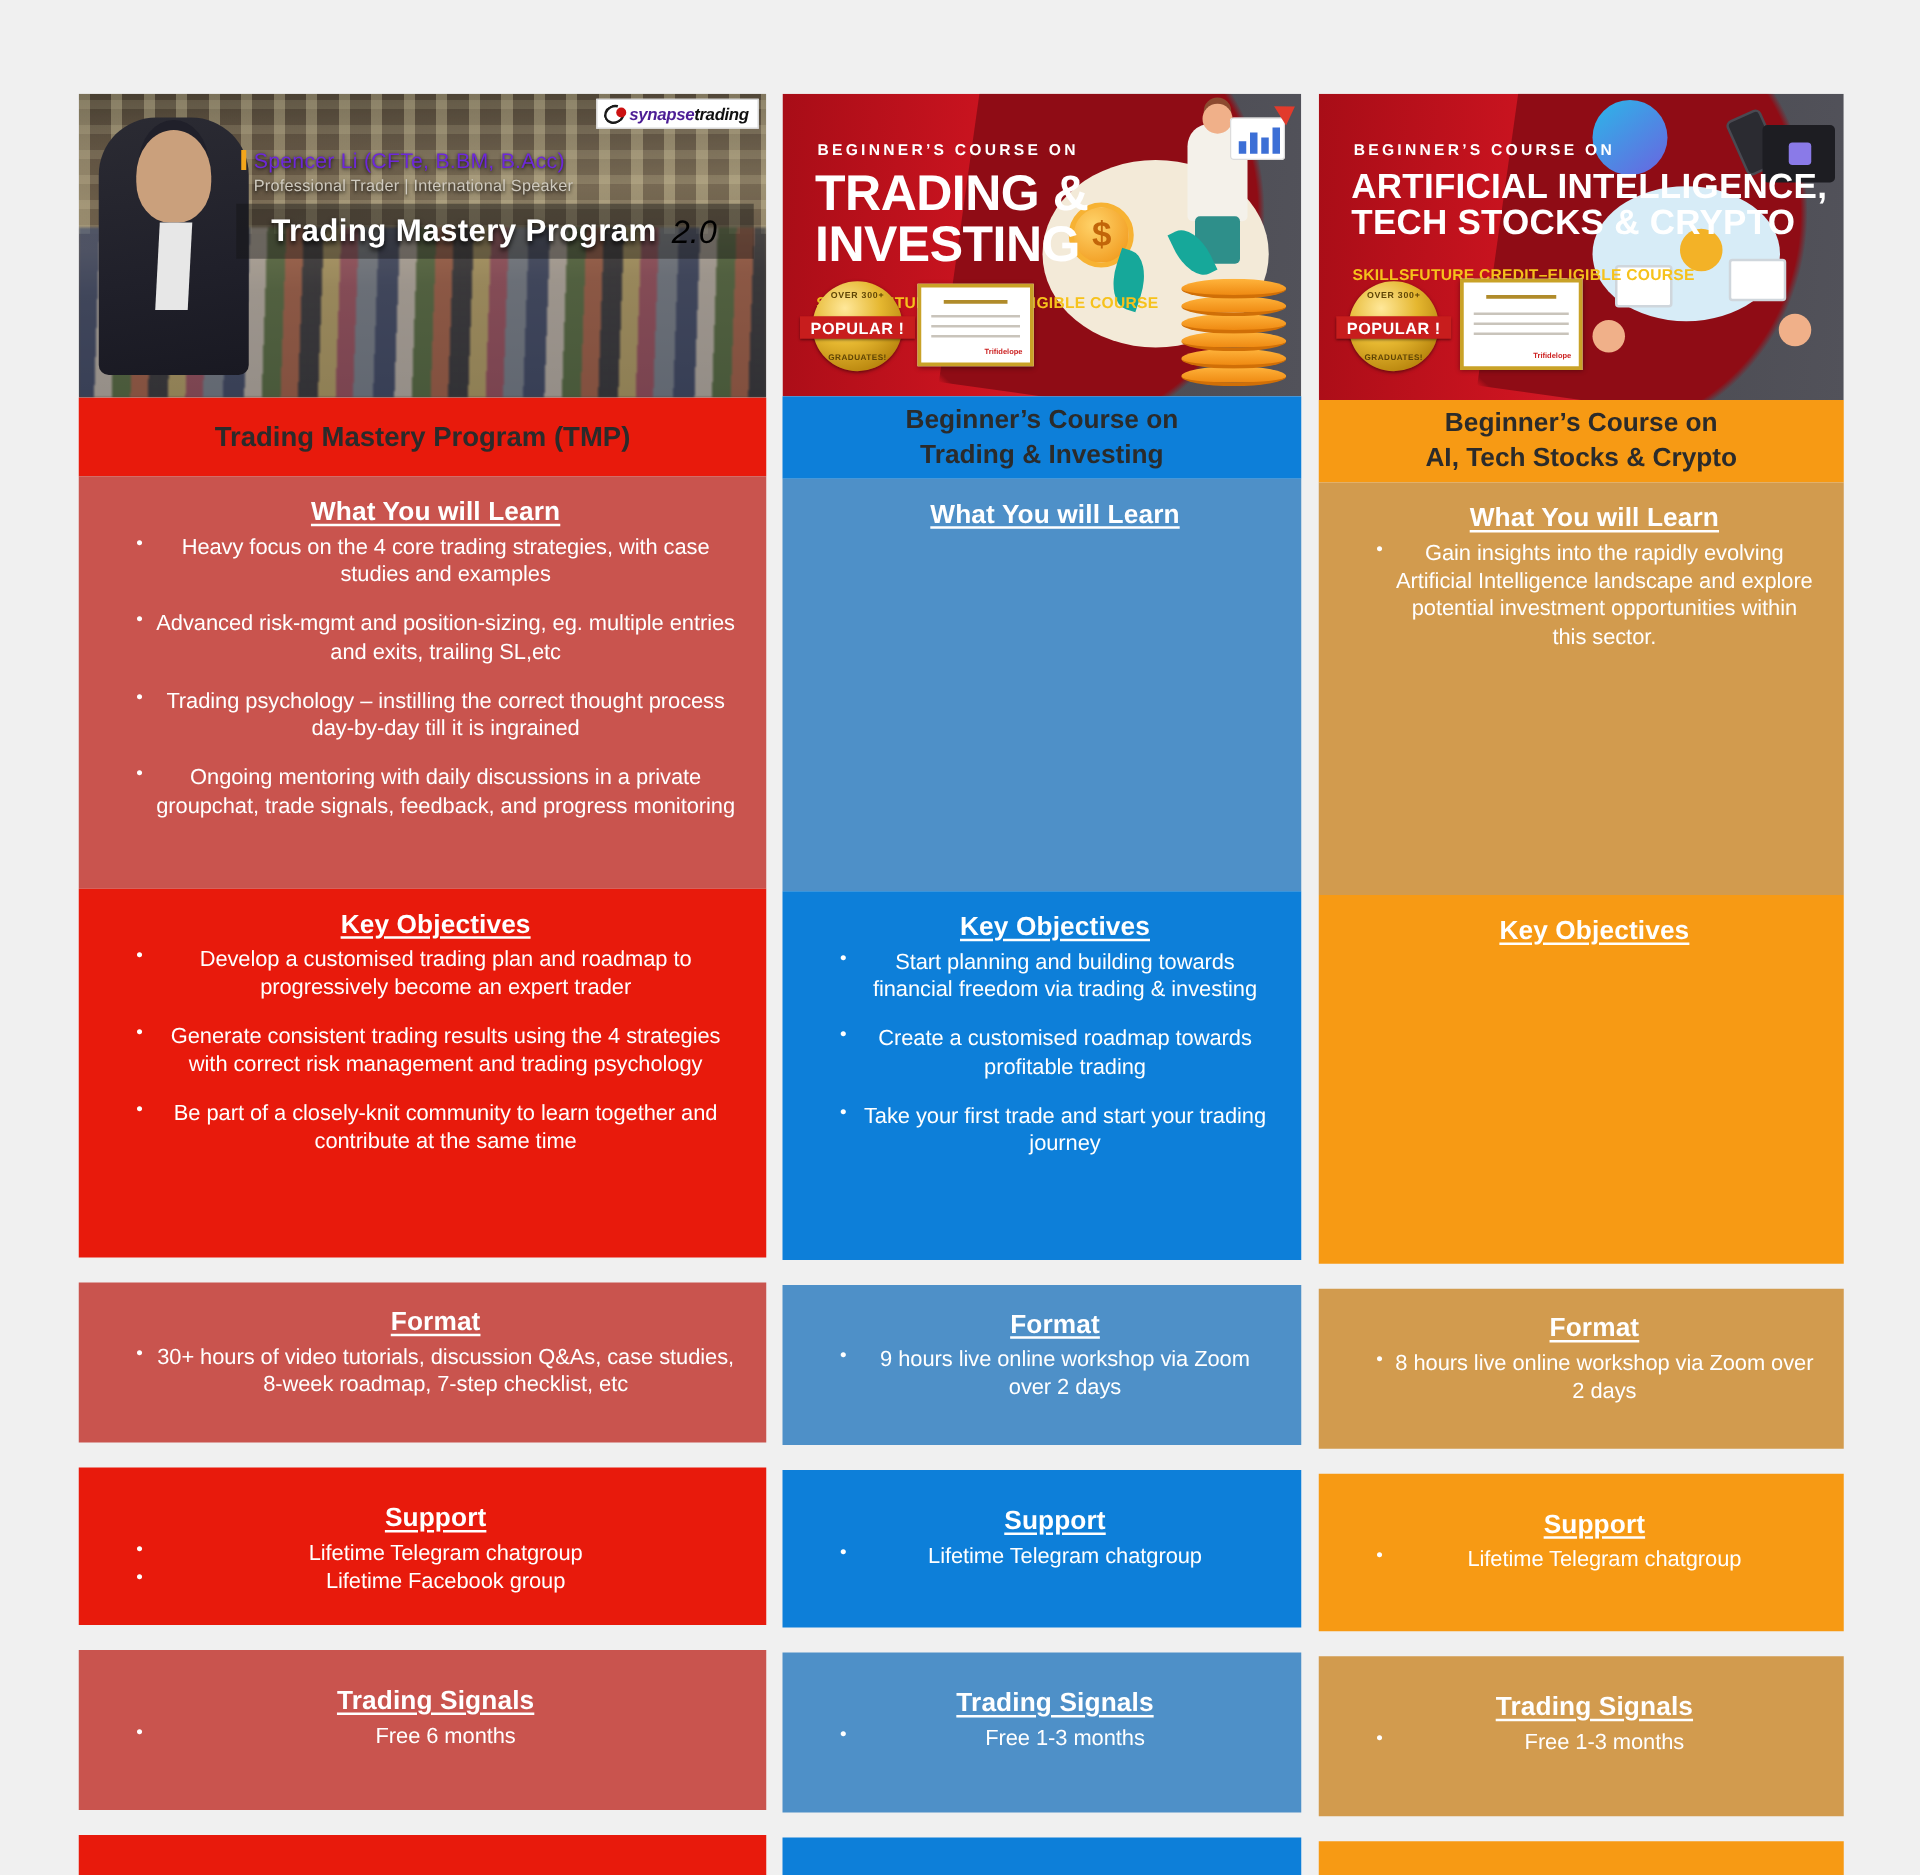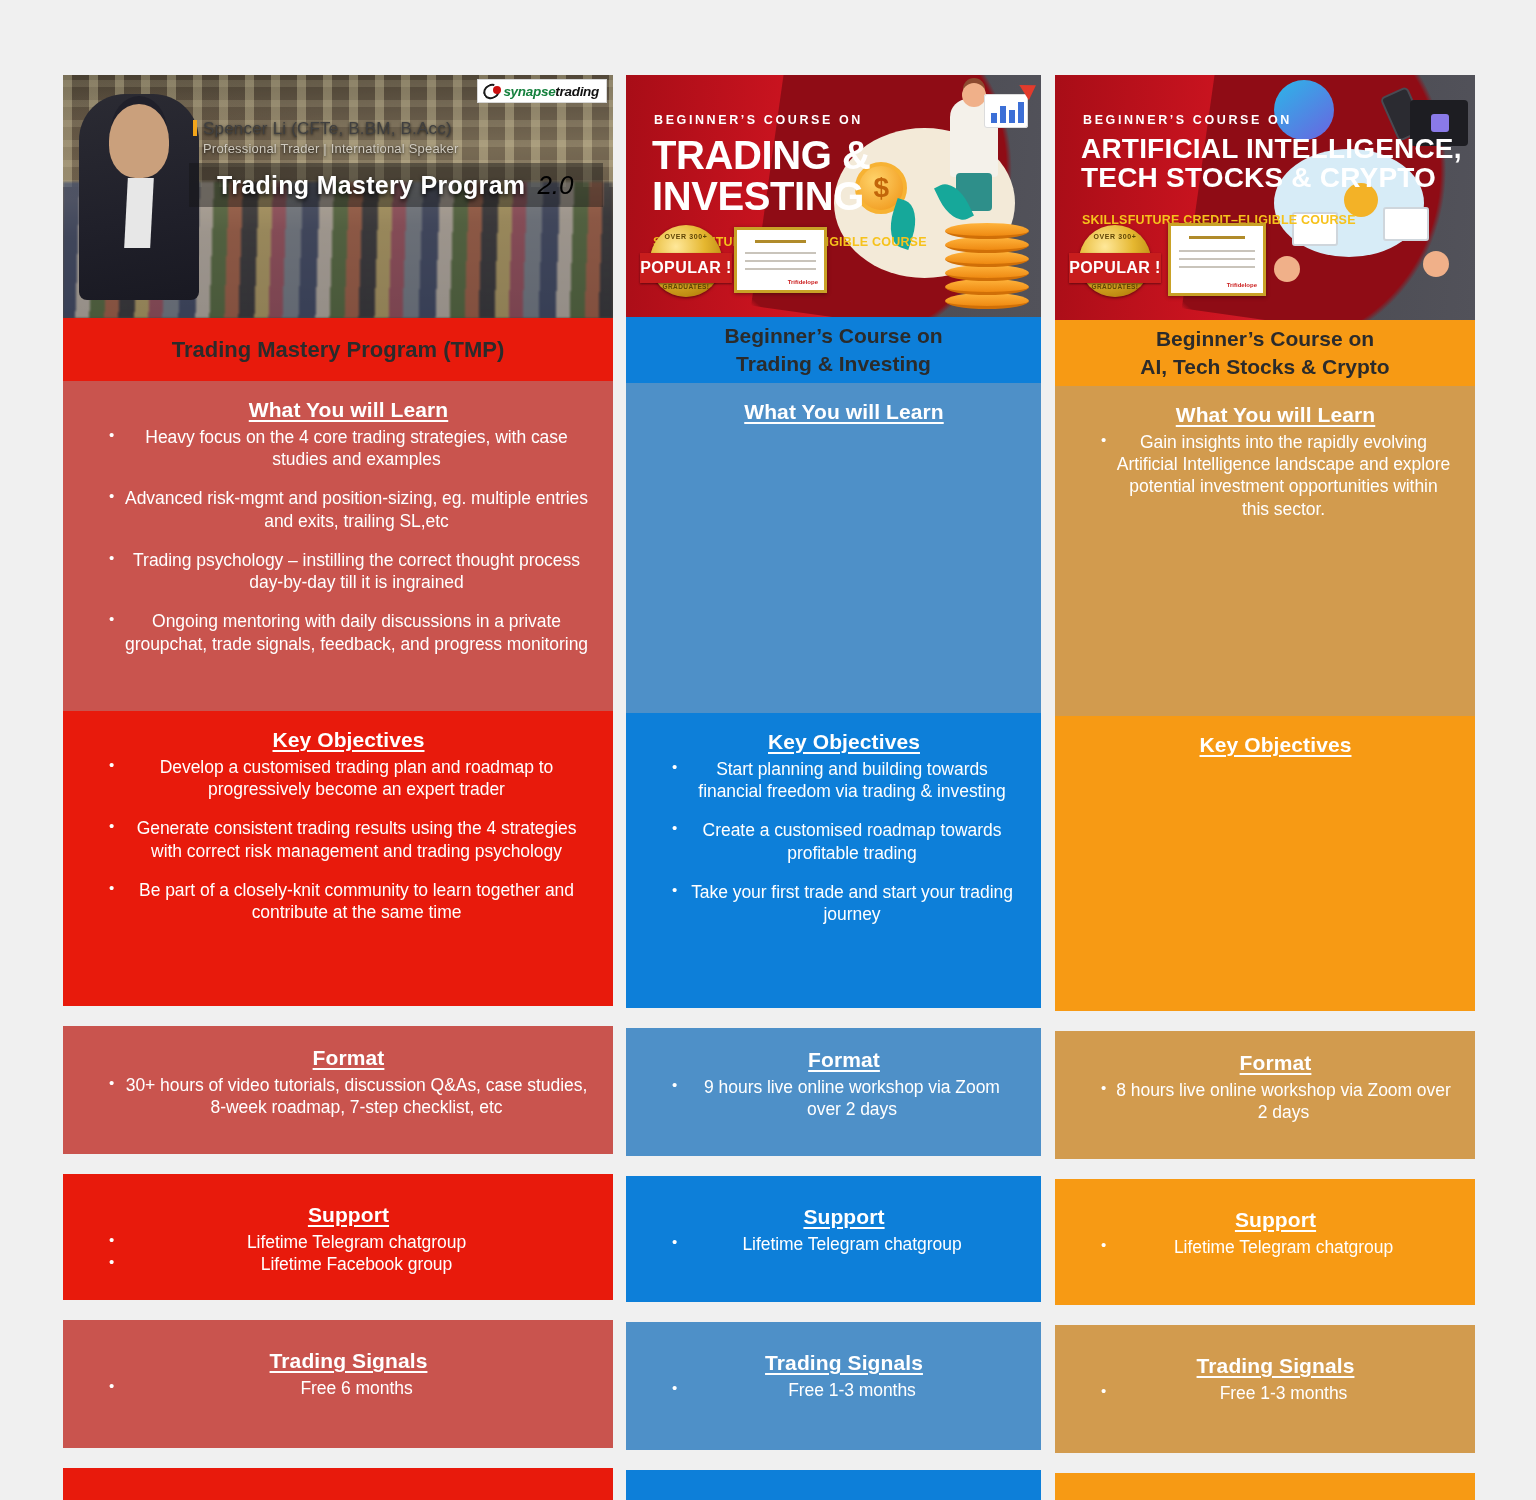--- a/index.html
+++ b/index.html
@@ -77,25 +77,25 @@
   .logo-mark::before {
     content: ""; position: absolute; inset: 0;
     border: 2.5px solid #1a1a1a; border-radius: 50%;
     border-right-color: transparent; transform: rotate(-28deg);
   }
   .logo-mark::after {
     content: ""; position: absolute; right: -1px; top: 2px;
     width: 8px; height: 8px; background: #cc1111; border-radius: 50%;
   }
   .logo-txt { font-size: 13.5px; font-weight: 700; font-style: italic; color: #111; letter-spacing: -.3px; }
-  .logo-txt i { color: #15803d; font-style: italic; }
+  .logo-txt i { color: #4c1d95; font-style: italic; }
 
   .tmp-name {
     position: absolute; left: 130px; top: 44px;
-    color: #404040; font-size: 17px; letter-spacing: .2px;
+    color: #6d28d9; font-size: 17px; letter-spacing: .2px;
     text-shadow: 0 1px 3px rgba(0,0,0,.8);
   }
   .tmp-name .bar {
     display: inline-block; width: 4px; height: 16px; background: #f3a61b;
     vertical-align: -2px; margin-right: 6px;
   }
   .tmp-sub {
     position: absolute; left: 140px; top: 66px;
     color: #cfcabf; font-size: 13px; letter-spacing: .2px;
     text-shadow: 0 1px 3px rgba(0,0,0,.8);
@@ -143,22 +143,22 @@
   .badge {
     position: absolute; left: 24px; width: 72px; height: 72px; border-radius: 50%;
     background: radial-gradient(circle at 36% 30%, #ffe89a 0%, #e5b730 42%, #b9860e 78%, #8d6607 100%);
     box-shadow: 0 1px 3px rgba(0,0,0,.5);
   }
   #col-ti .badge { top: 150px; }
   #col-ai .badge { top: 150px; }
   .badge .b-top { position: absolute; top: 8px; left: 0; right: 0; text-align: center; font-size: 7px; font-weight: 800; color: #5e4405; letter-spacing: .6px; }
   .badge .b-bot { position: absolute; bottom: 7px; left: 0; right: 0; text-align: center; font-size: 6.5px; font-weight: 800; color: #5e4405; letter-spacing: .4px; }
   .badge .b-rib {
-    position: absolute; left: -10px; right: -10px; top: 28px; height: 30px;
-    background: #c81d1d; color: #fff; font-size: 16px; font-weight: 800;
+    position: absolute; left: -10px; right: -10px; top: 28px; height: 18px;
+    background: #c81d1d; color: #fff; font-size: 13px; font-weight: 800;
     display: flex; align-items: center; justify-content: center; letter-spacing: .4px;
     box-shadow: 0 1px 2px rgba(0,0,0,.45);
   }
   .cert {
     position: absolute; background: #fff; border: 3px solid #c9a227;
     box-shadow: 0 1px 4px rgba(0,0,0,.4);
   }
   #col-ti .cert { left: 108px; top: 152px; width: 93px; height: 66px; }
   #col-ai .cert { left: 113px; top: 148px; width: 98px; height: 73px; }
   .cert .c-l { position: absolute; left: 8px; right: 8px; height: 1.6px; background: #c9c4bb; }

